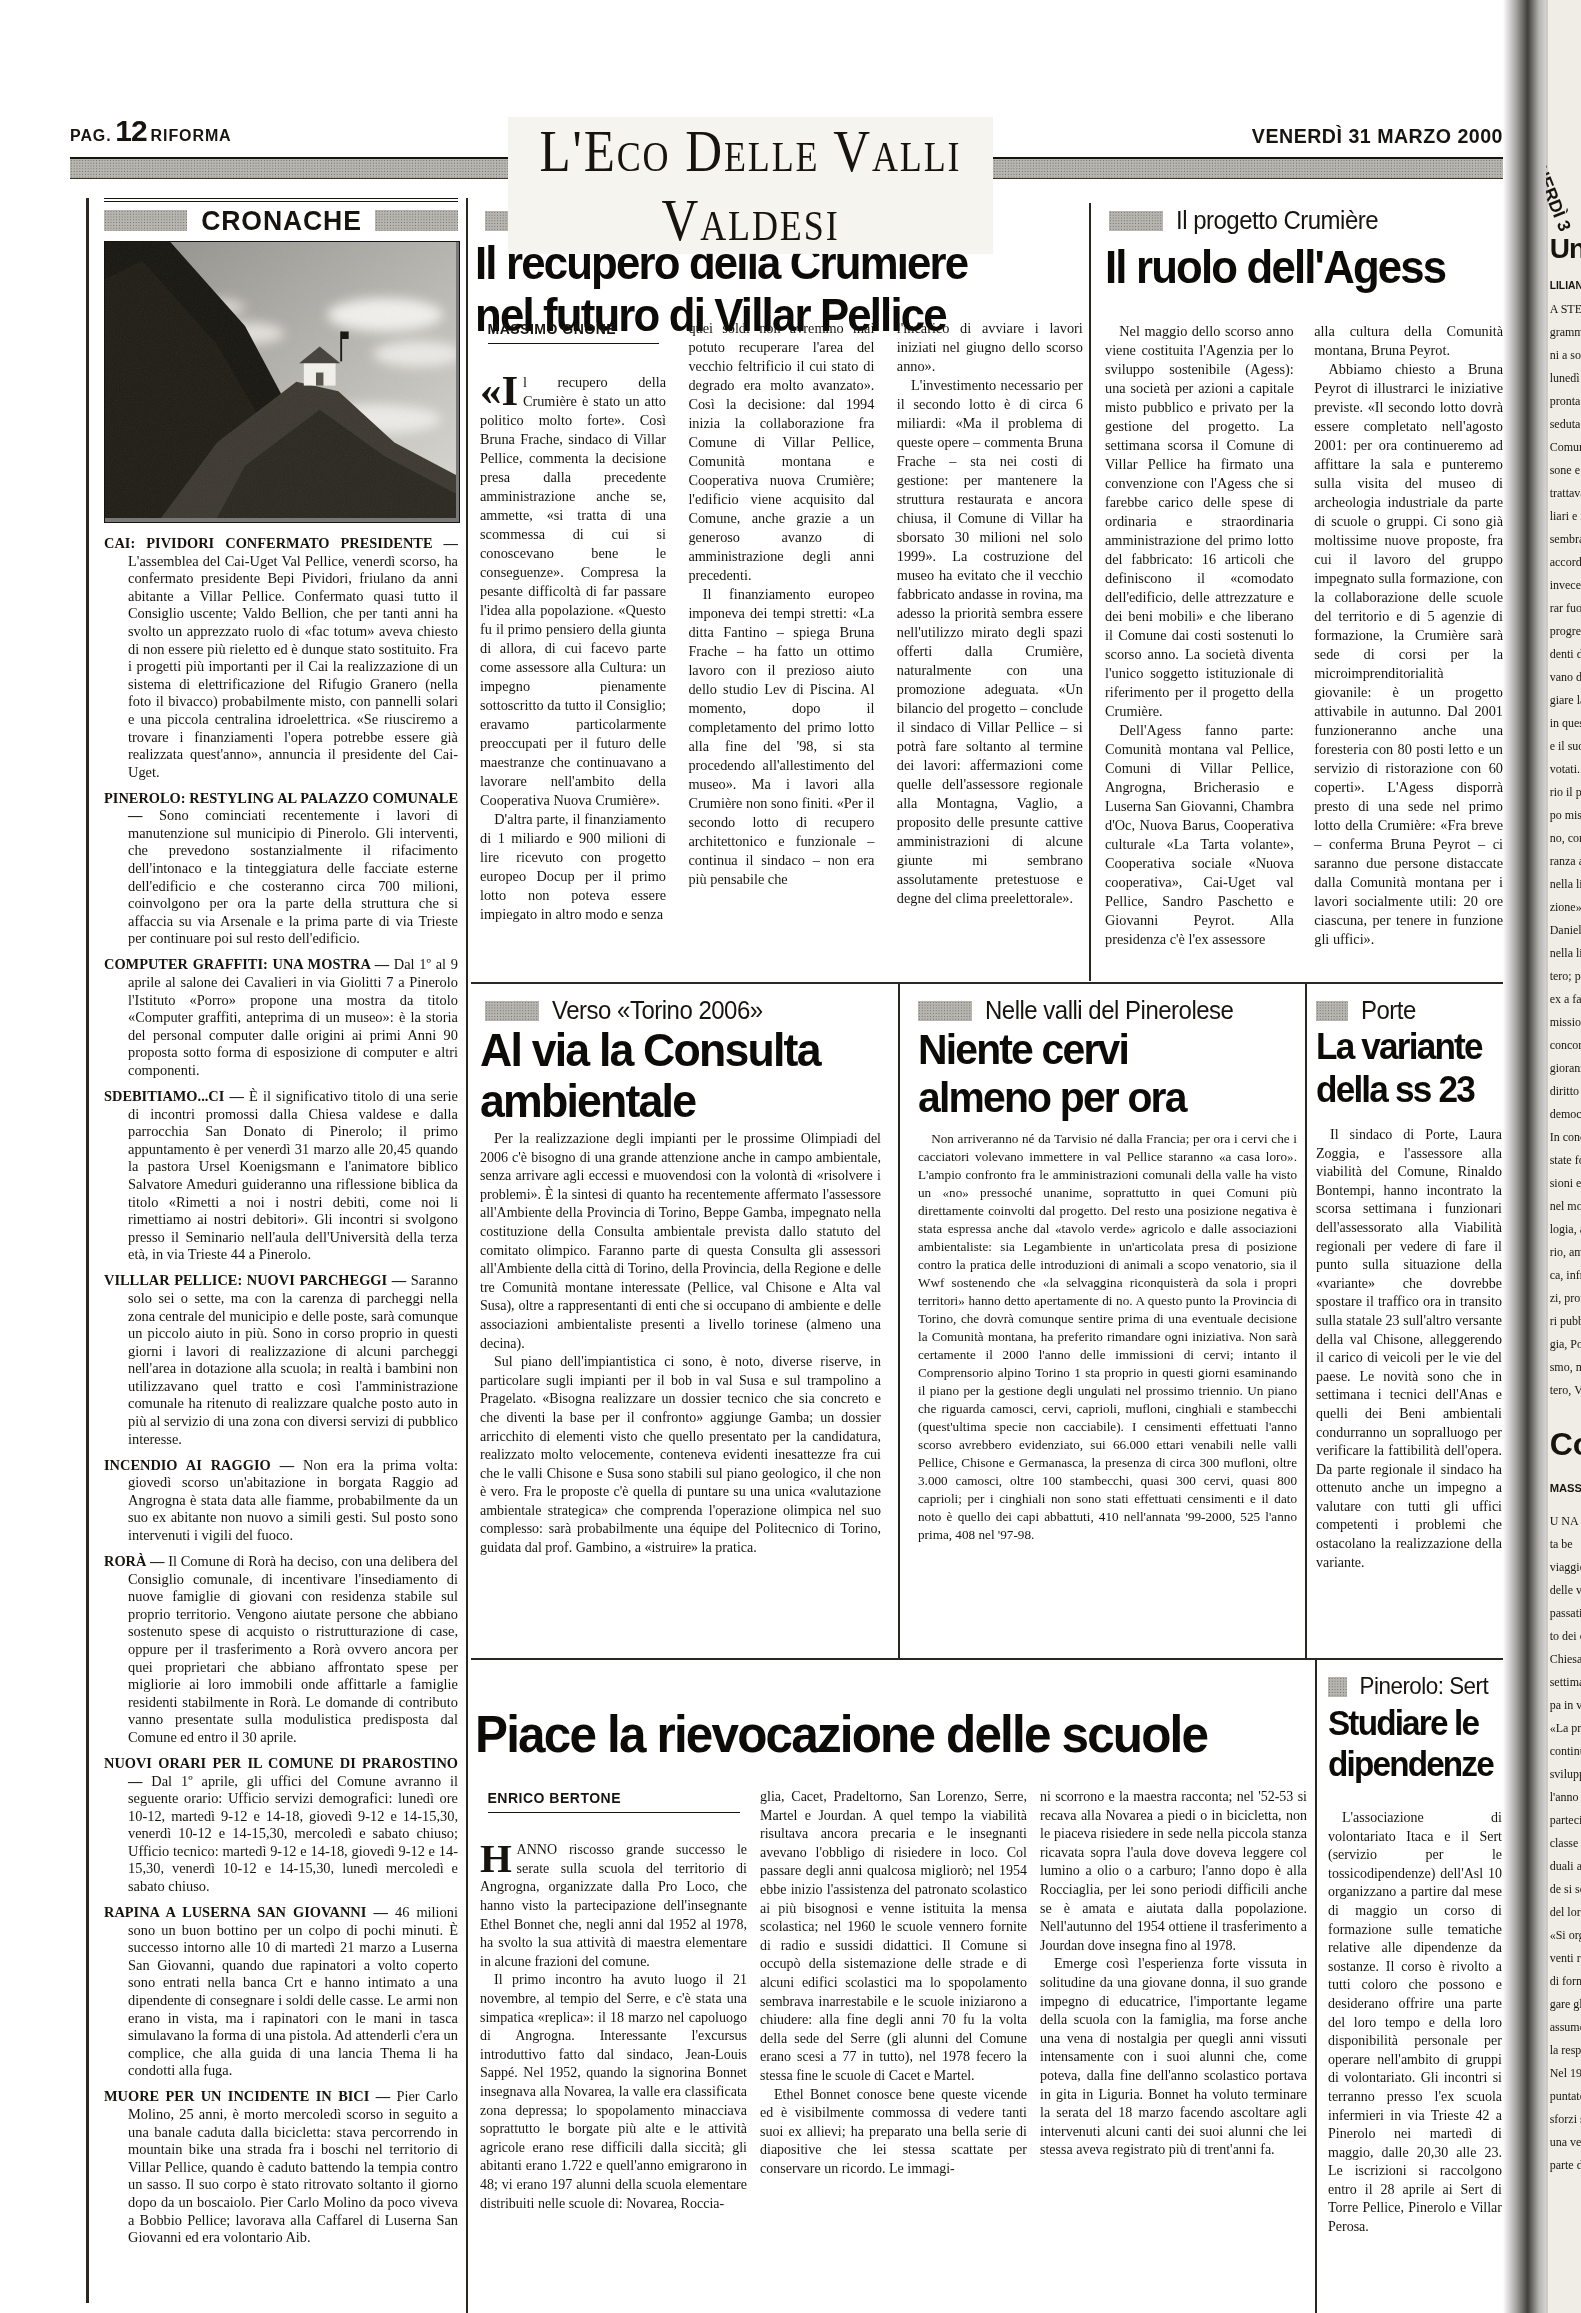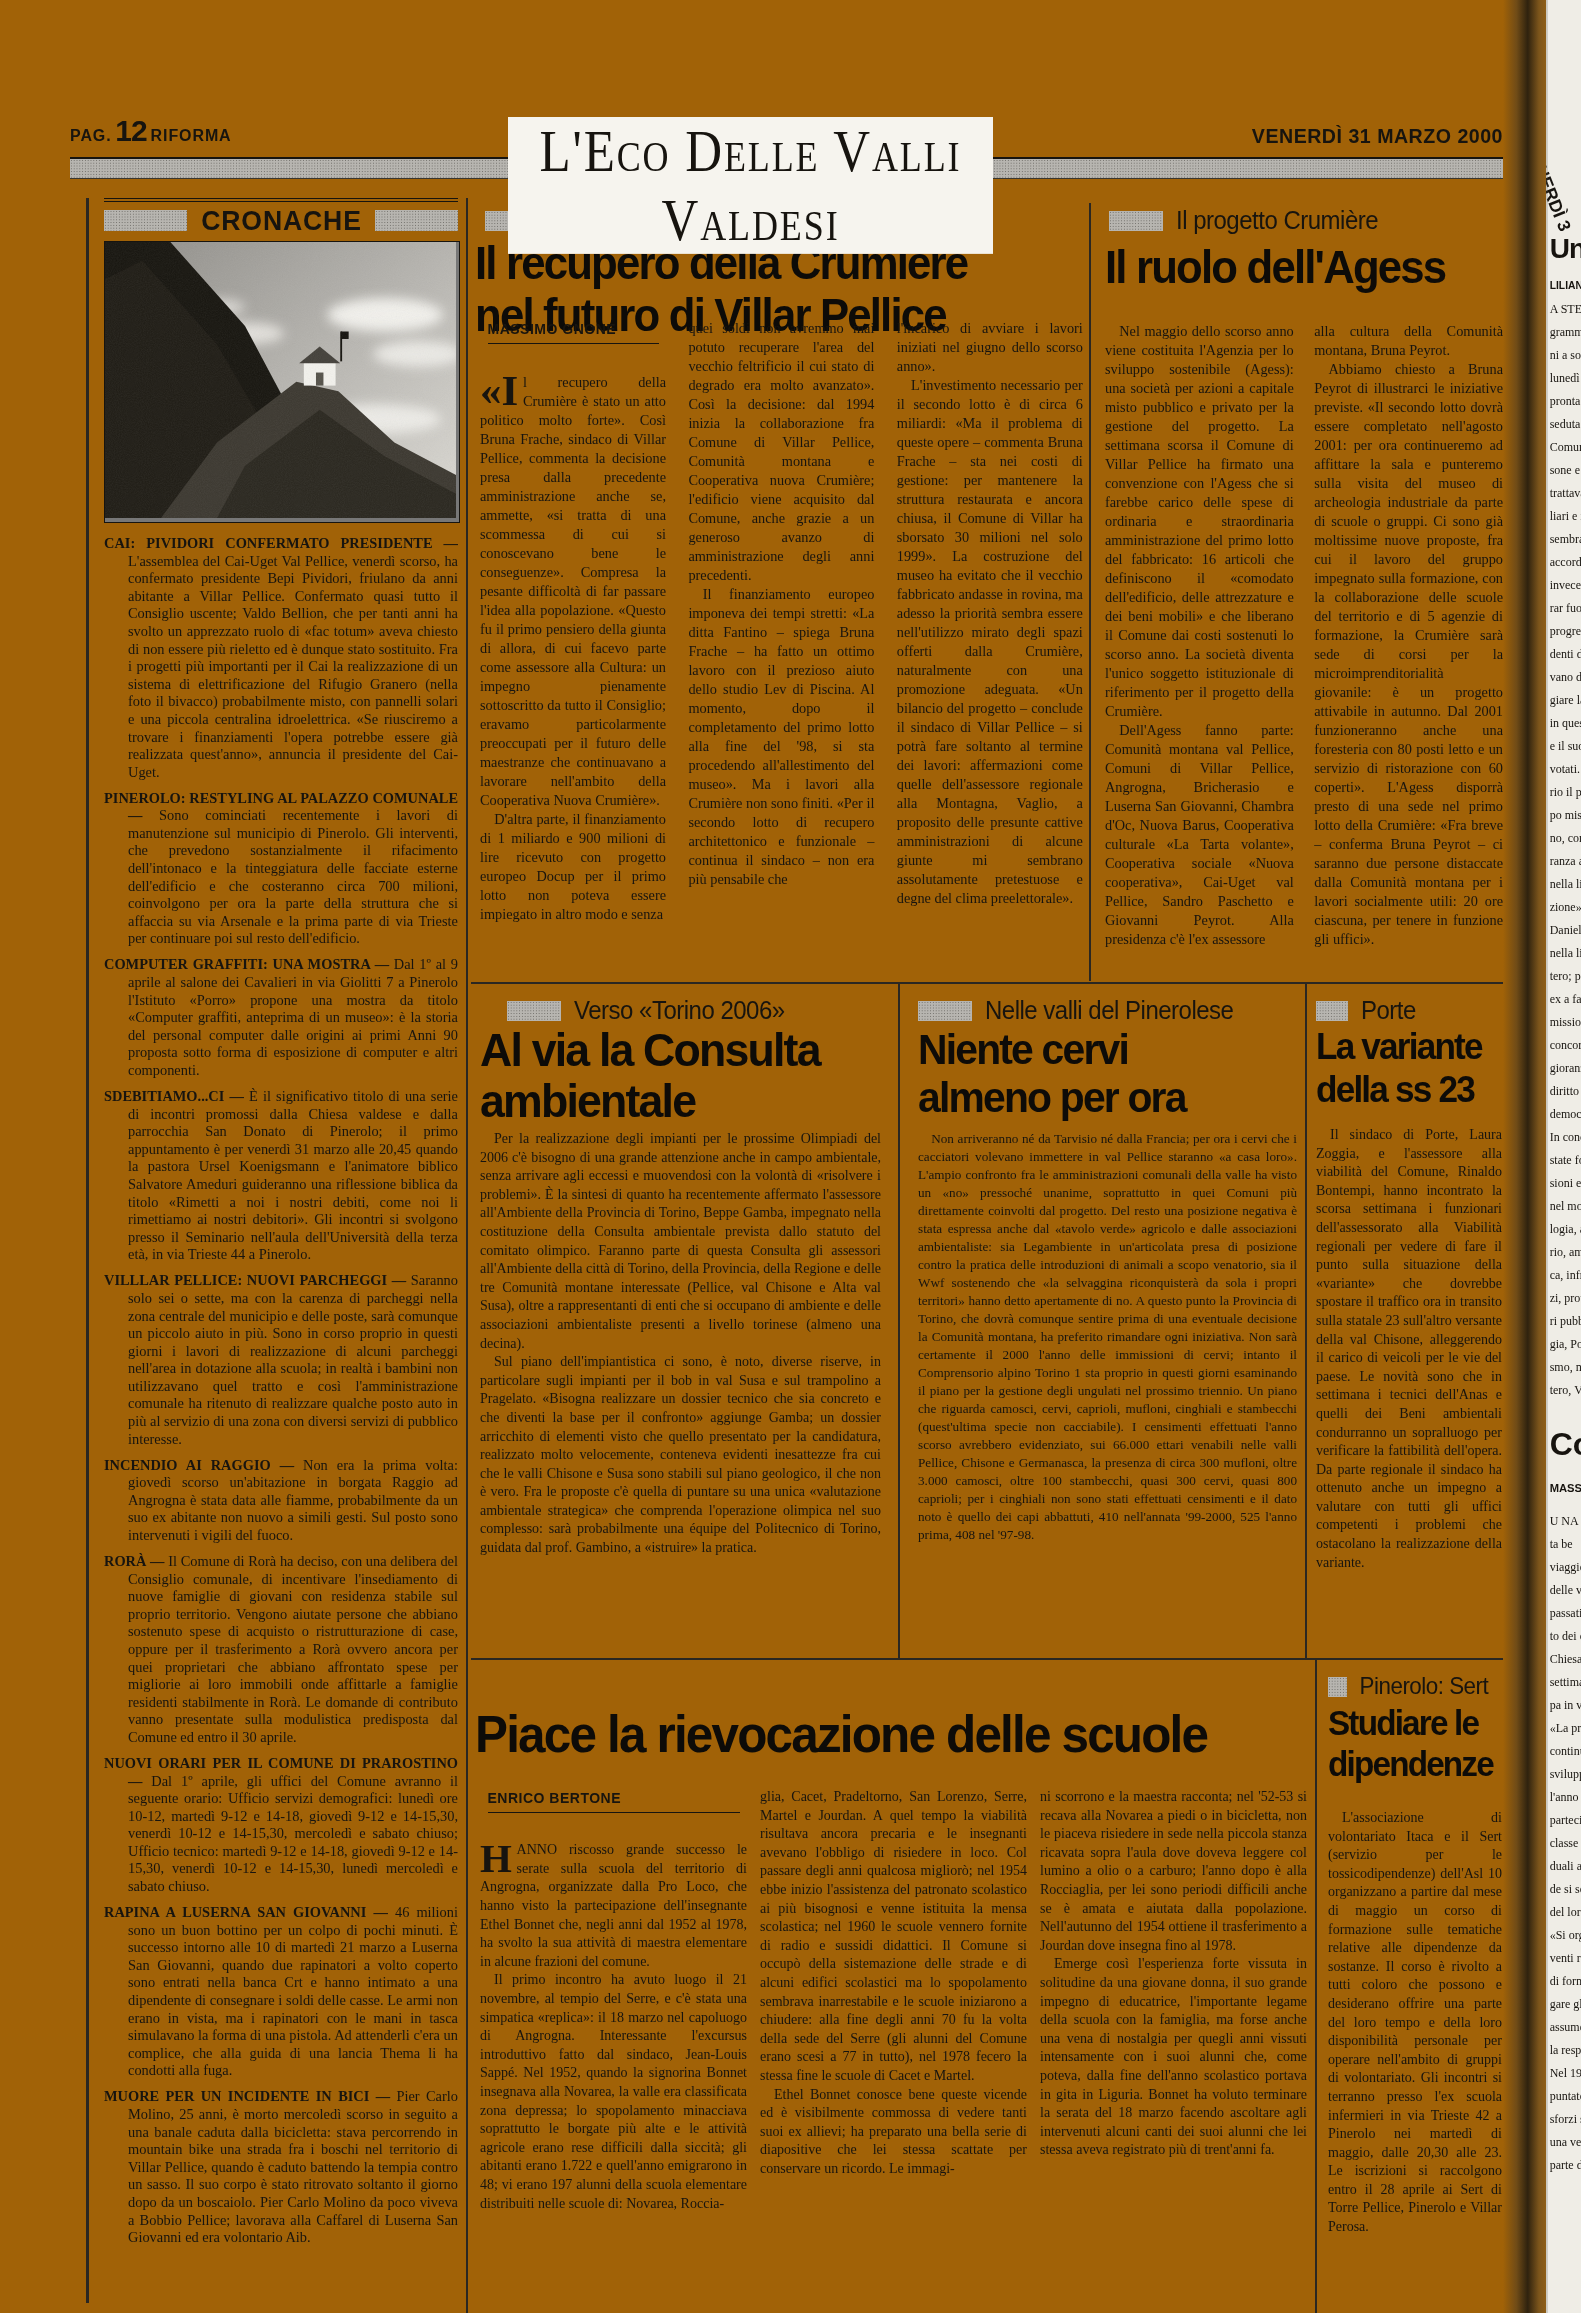--- a/index.html
+++ b/index.html
@@ -1,16 +1,16 @@
 <!DOCTYPE html>
 <html lang="it" style="font-size:15px"><head>
 <meta charset="utf-8">
 <style>
   html,body{margin:0;padding:0;background:#d8d5cf;}
-  .page{position:relative;width:1582px;height:2314px;background:#a16207;overflow:hidden;
+  .page{position:relative;width:1582px;height:2314px;background:#ffffff;overflow:hidden;
         font-family:"Liberation Serif",serif;color:#17140f;}
   .abs{position:absolute;}
   .just{text-align:justify;}
   .halftone{background-color:#b7b5b0;background-image:radial-gradient(#6d6b66 0.8px,transparent 0.9px);background-size:2.8px 2.8px;}
   .vrule{position:absolute;width:1.9px;background:#2a2722;}
   .hrule{position:absolute;height:1.9px;background:#2a2722;}
   
   .pagblock{left:70px;top:114px;}
   .pag-lbl{font:bold 16px "Liberation Sans",sans-serif;letter-spacing:0.9px;}
   .pag-num{font:bold 30px "Liberation Sans",sans-serif;letter-spacing:-0.9px;}
@@ -164,21 +164,21 @@
     <div class="kicker">Il progetto Crumière</div>
   </div>
   <div class="abs headline" style="left:1105px;top:241px;width:410px;font-size:46px;line-height:52px;">Il ruolo dell'Agess</div>
   <div class="abs cols" style="left:1105px;top:322px;width:398px;height:645px;gap:20.5px;overflow:hidden;">
     <div class="bodytext just" style="width:189px;font-size:14.3px;line-height:19px;"> Nel maggio dello scorso anno viene costituita l'Agenzia per lo sviluppo sostenibile (Agess): una società per azioni a capitale misto pubblico e privato per la gestione del progetto. La settimana scorsa il Comune di Villar Pellice ha firmato una convenzione con l'Agess che si farebbe carico delle spese di ordinaria e straordinaria amministrazione del primo lotto del fabbricato: 16 articoli che definiscono il «comodato dell'edificio, delle attrezzature e dei beni mobili» e che liberano il Comune dai costi sostenuti lo scorso anno. La società diventa l'unico soggetto istituzionale di riferimento per il progetto della Crumière.
  Dell'Agess fanno parte: Comunità montana val Pellice, Comuni di Villar Pellice, Angrogna, Bricherasio e Luserna San Giovanni, Chambra d'Oc, Nuova Barus, Cooperativa culturale «La Tarta volante», Cooperativa sociale «Nuova cooperativa», Cai-Uget val Pellice, Sandro Paschetto e Giovanni Peyrot. Alla presidenza c'è l'ex assessore</div>
     <div class="bodytext just" style="width:189px;font-size:14.3px;line-height:19px;">alla cultura della Comunità montana, Bruna Peyrot.
  Abbiamo chiesto a Bruna Peyrot di illustrarci le iniziative previste. «Il secondo lotto dovrà essere completato nell'agosto 2001: per ora continueremo ad affittare la sala e punteremo sulla visita del museo di archeologia industriale da parte di scuole o gruppi. Ci sono già moltissime nuove proposte, fra cui il lavoro del gruppo impegnato sulla formazione, con la collaborazione delle scuole del territorio e di 5 agenzie di formazione, la Crumière sarà sede di corsi per la microimprenditorialità giovanile: è un progetto attivabile in autunno. Dal 2001 funzioneranno anche una foresteria con 80 posti letto e un servizio di ristorazione con 60 coperti». L'Agess disporrà presto di una sede nel primo lotto della Crumière: «Fra breve – conferma Bruna Peyrot – ci saranno due persone distaccate dalla Comunità montana per i lavori socialmente utili: 20 ore ciascuna, per tenere in funzione gli uffici».</div>
   </div>
 
-  <div class="abs kicker-row" style="left:507px;top:997px;width:401px;">
+  <div class="abs kicker-row" style="left:485px;top:997px;width:401px;">
     <div class="kicker-box halftone"></div>
     <div class="kicker">Verso «Torino 2006»</div>
   </div>
   <div class="abs headline" style="left:480px;top:1024px;width:410px;font-size:47px;line-height:51px;">
     <div>Al via la Consulta</div>
     <div>ambientale</div>
   </div>
   <div class="abs bodytext just" style="left:480px;top:1130px;width:401px;height:503px;overflow:hidden;font-size:14px;line-height:18.6px;"> Per la realizzazione degli impianti per le prossime Olimpiadi del 2006 c'è bisogno di una grande attenzione anche in campo ambientale, senza arrivare agli eccessi e muovendosi con la volontà di «risolvere i problemi». È la sintesi di quanto ha recentemente affermato l'assessore all'Ambiente della Provincia di Torino, Beppe Gamba, impegnato nella costituzione della Consulta ambientale prevista dallo statuto del comitato olimpico. Faranno parte di questa Consulta gli assessori all'Ambiente della città di Torino, della Provincia, della Regione e delle tre Comunità montane interessate (Pellice, val Chisone e Alta val Susa), oltre a rappresentanti di enti che si occupano di ambiente e delle associazioni ambientaliste presenti a livello torinese (almeno una decina).
  Sul piano dell'impiantistica ci sono, è noto, diverse riserve, in particolare sugli impianti per il bob in val Susa e sul trampolino a Pragelato. «Bisogna realizzare un dossier tecnico che sia concreto e che diventi la base per il confronto» aggiunge Gamba; un dossier arricchito di elementi visto che quello presentato per la candidatura, realizzato molto velocemente, conteneva evidenti inesattezze fra cui che le valli Chisone e Susa sono stabili sul piano geologico, il che non è vero. Fra le proposte c'è quella di puntare su una unica «valutazione ambientale strategica» che comprenda l'operazione olimpica nel suo complesso: sarà probabilmente una équipe del Politecnico di Torino, guidata dal prof. Gambino, a «istruire» la pratica.</div>
 

